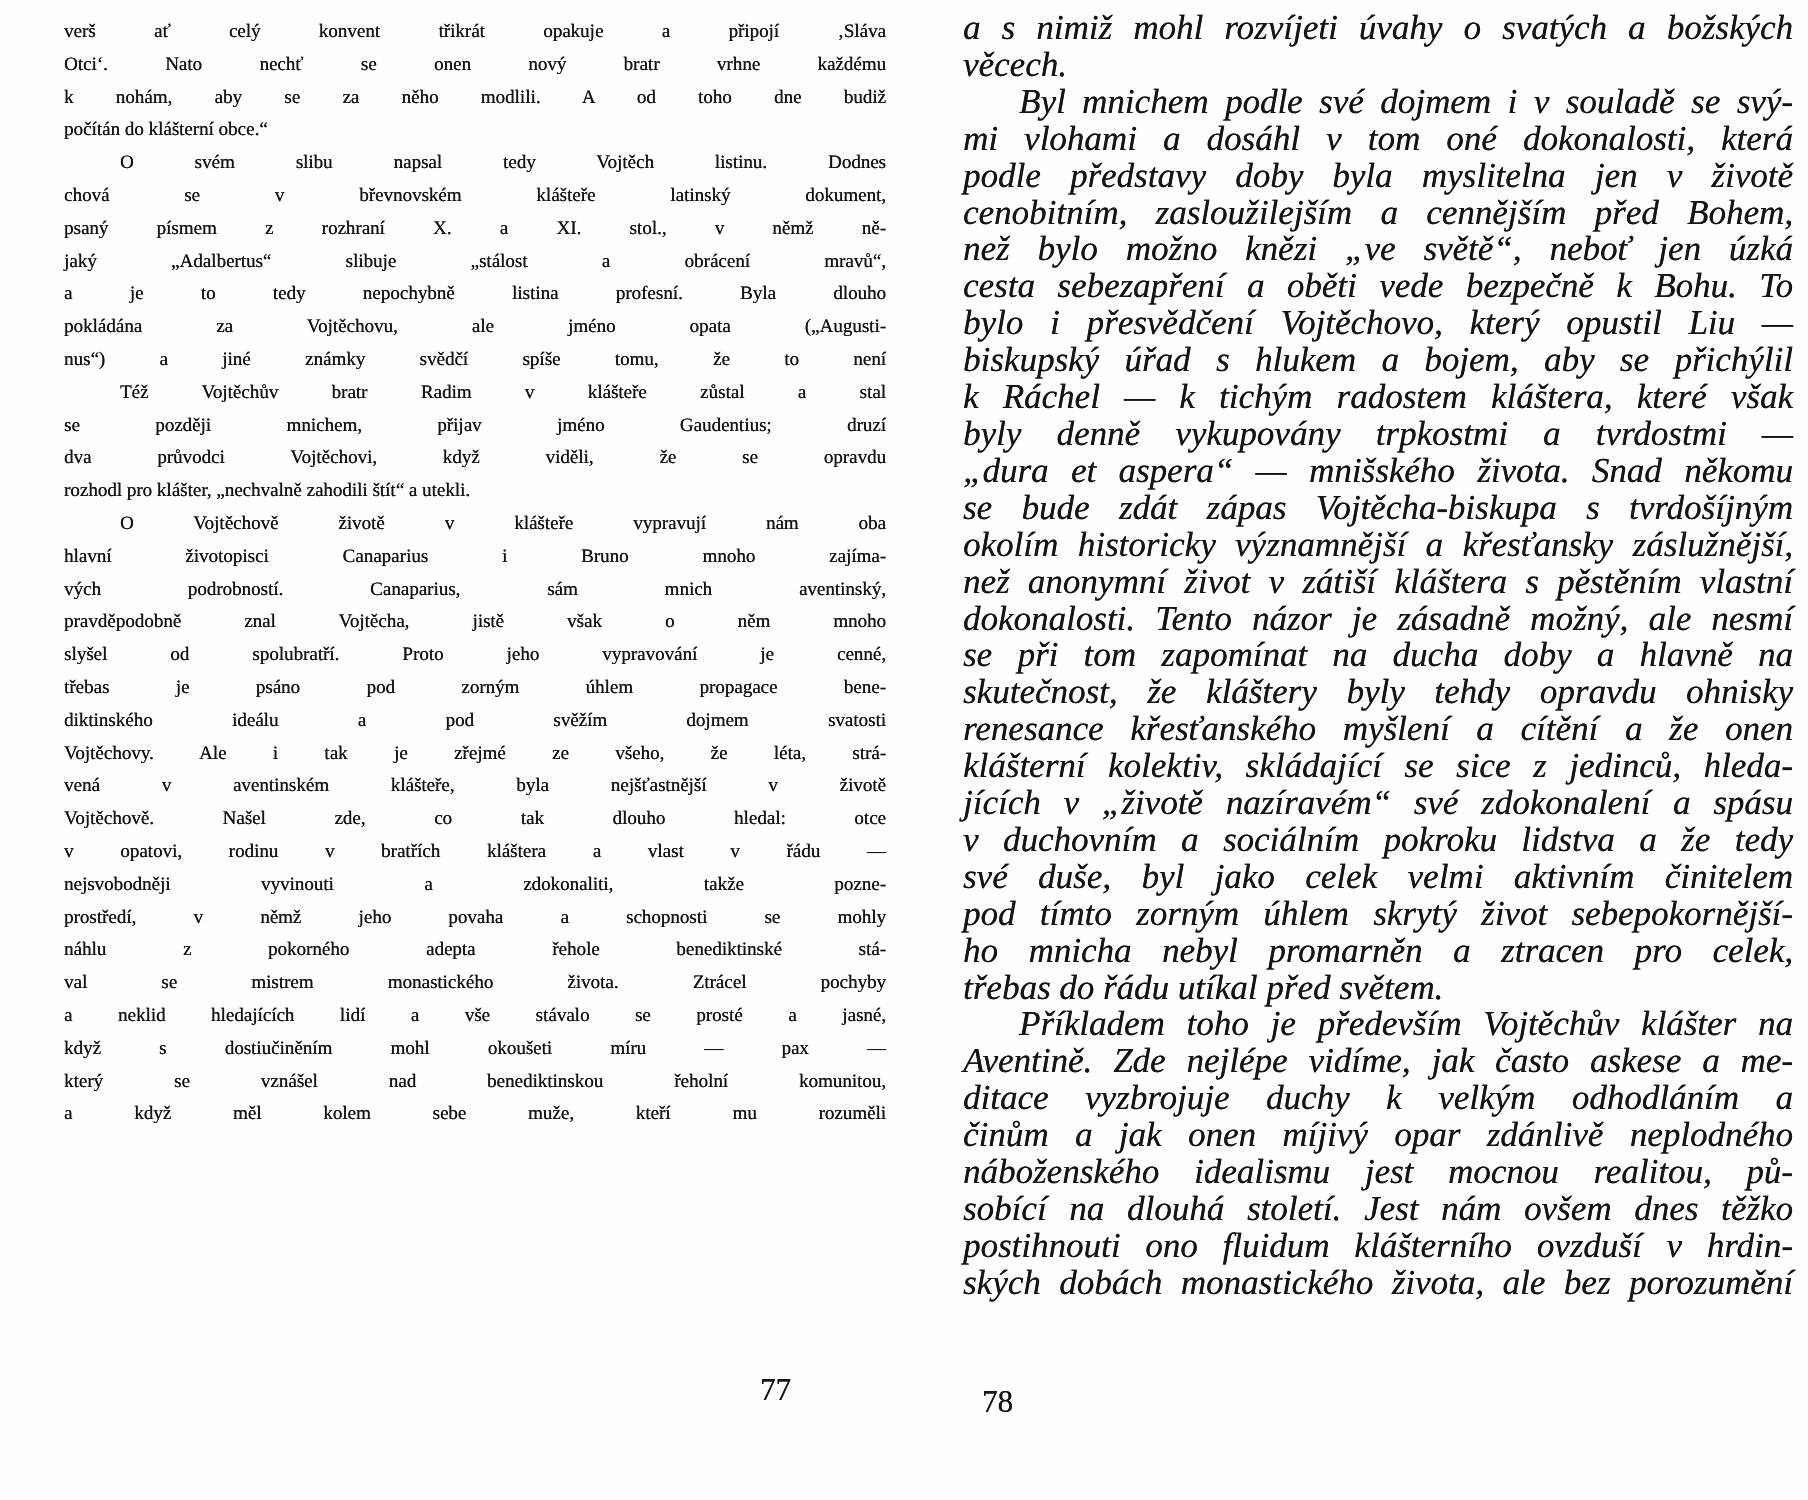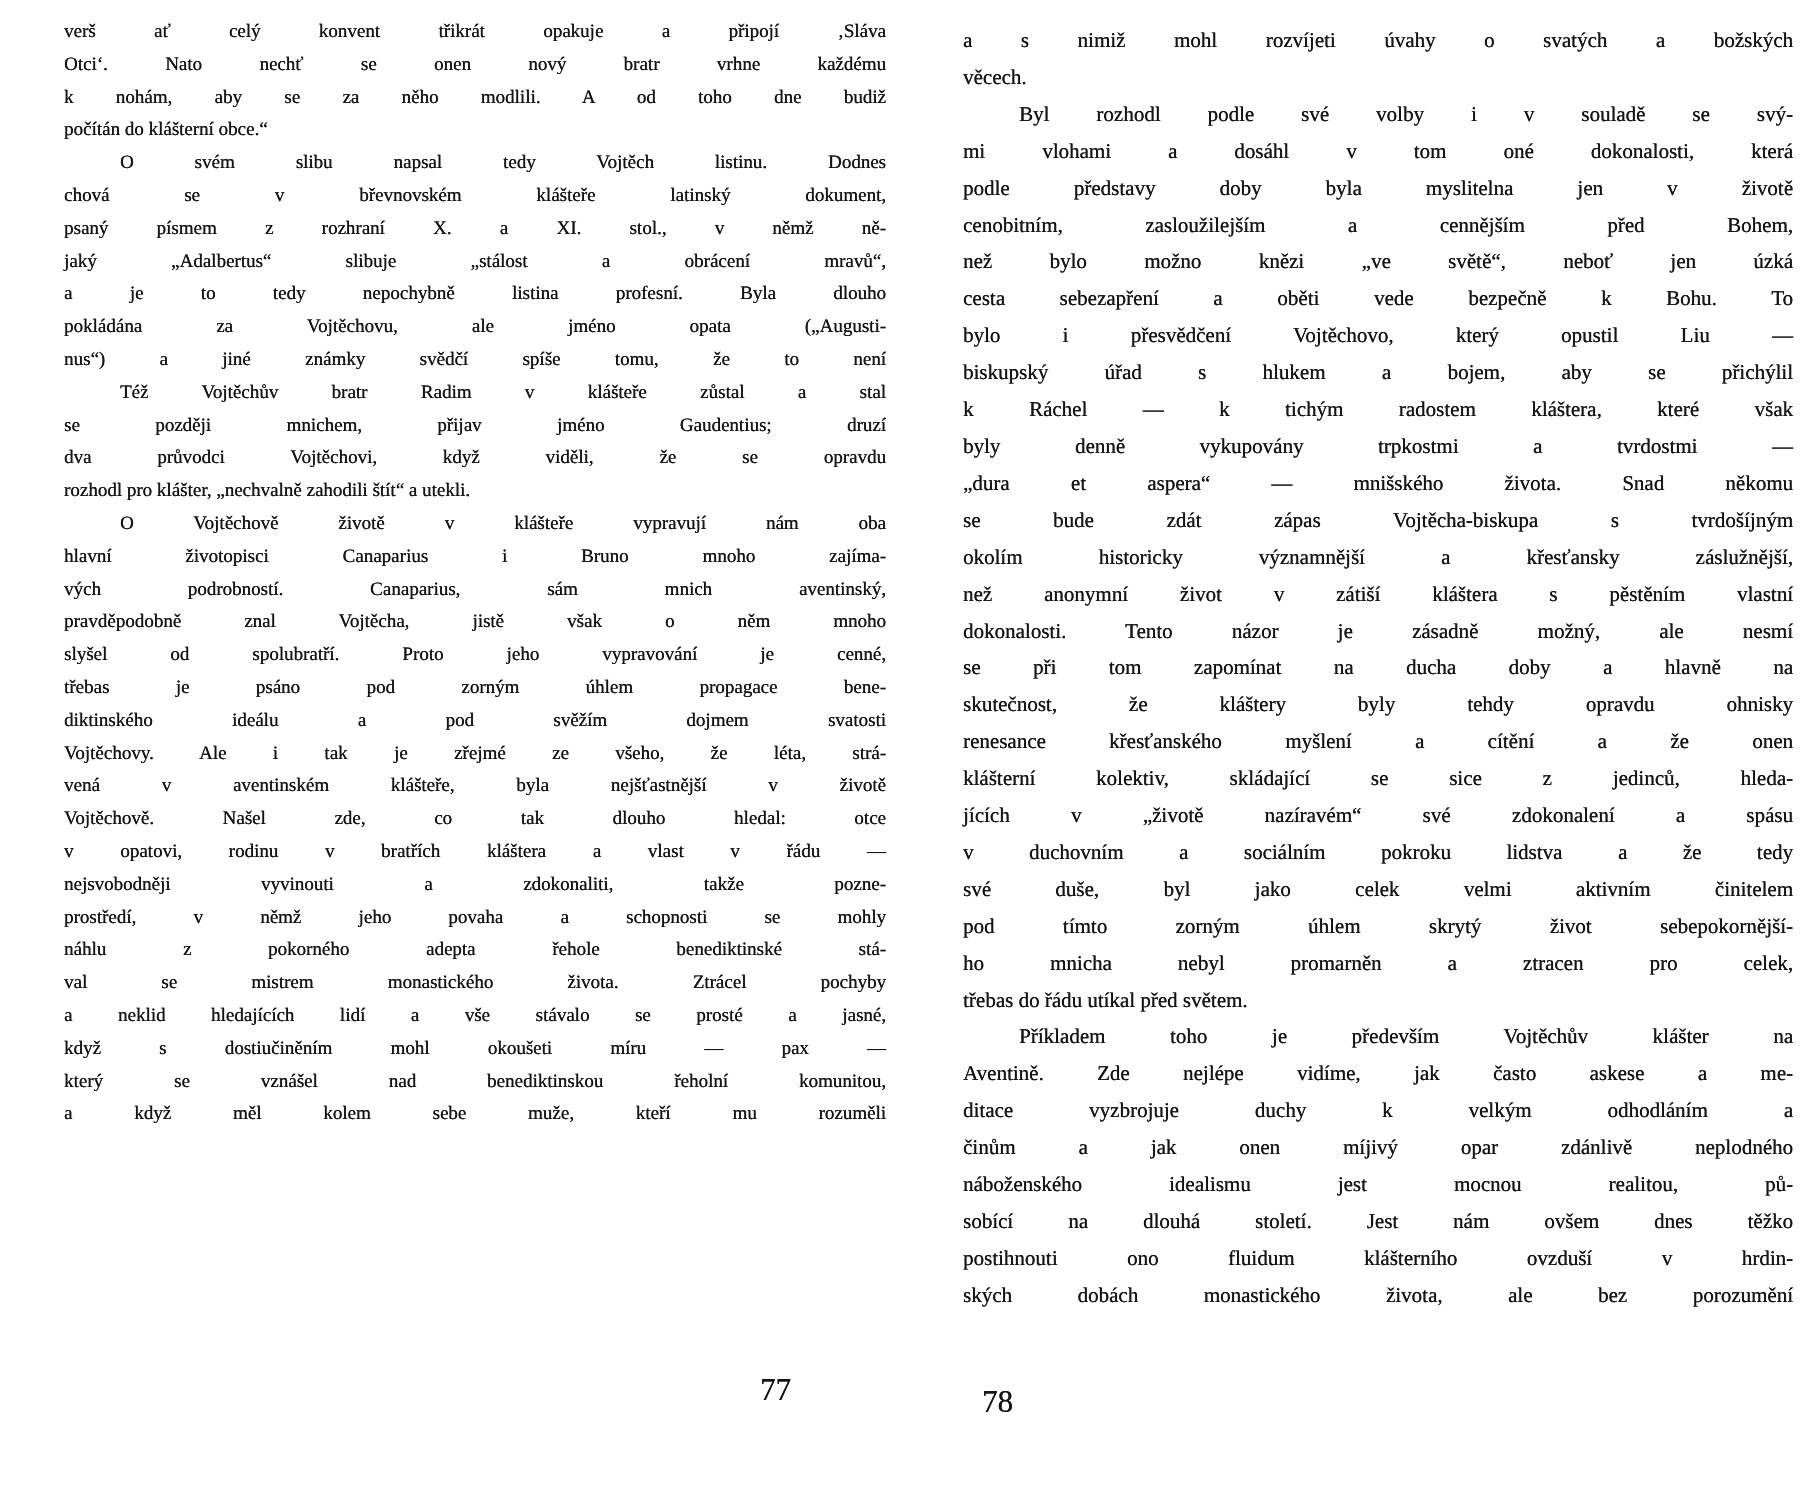--- a/index.html
+++ b/index.html
@@ -27,24 +27,25 @@
   .column-left {
     left: 40px;
     top: 16px;
     width: 822px;
     font-size: 19px;
     line-height: 32.8px;
     margin-left: 24px;
   }
   .column-right {
     left: 963px;
-    top: 22px;
+    top: 10px;
     width: 830px;
-    font-size: 21px;
+    font-size: 35px;
     line-height: 36.9px;
+    font-style: italic;
   }
   .line {
     text-align: justify;
     text-align-last: justify;
     white-space: normal;
     text-shadow: 0.25px 0 0 currentColor;
   }
   .line.end {
     text-align-last: left;
   }
@@ -107,21 +108,21 @@
       <div class="line">val se mistrem monastického života. Ztrácel pochyby</div>
       <div class="line">a neklid hledajících lidí a vše stávalo se prosté a jasné,</div>
       <div class="line">když s dostiučiněním mohl okoušeti míru — pax —</div>
       <div class="line">který se vznášel nad benediktinskou řeholní komunitou,</div>
       <div class="line">a když měl kolem sebe muže, kteří mu rozuměli</div>
     </div>
 
   <div class="column column-right" id="col-right">
       <div class="line">a s nimiž mohl rozvíjeti úvahy o svatých a božských</div>
       <div class="line end">věcech.</div>
-      <div class="line ind">Byl rozhodl podle své volby i v souladě se svý-</div>
+      <div class="line ind">Byl mnichem podle své dojmem i v souladě se svý-</div>
       <div class="line">mi vlohami a dosáhl v tom oné dokonalosti, která</div>
       <div class="line">podle představy doby byla myslitelna jen v životě</div>
       <div class="line">cenobitním, zasloužilejším a cennějším před Bohem,</div>
       <div class="line">než bylo možno knězi „ve světě“, neboť jen úzká</div>
       <div class="line">cesta sebezapření a oběti vede bezpečně k Bohu. To</div>
       <div class="line">bylo i přesvědčení Vojtěchovo, který opustil Liu —</div>
       <div class="line">biskupský úřad s hlukem a bojem, aby se přichýlil</div>
       <div class="line">k Ráchel — k tichým radostem kláštera, které však</div>
       <div class="line">byly denně vykupovány trpkostmi a tvrdostmi —</div>
       <div class="line">„dura et aspera“ — mnišského života. Snad někomu</div>

